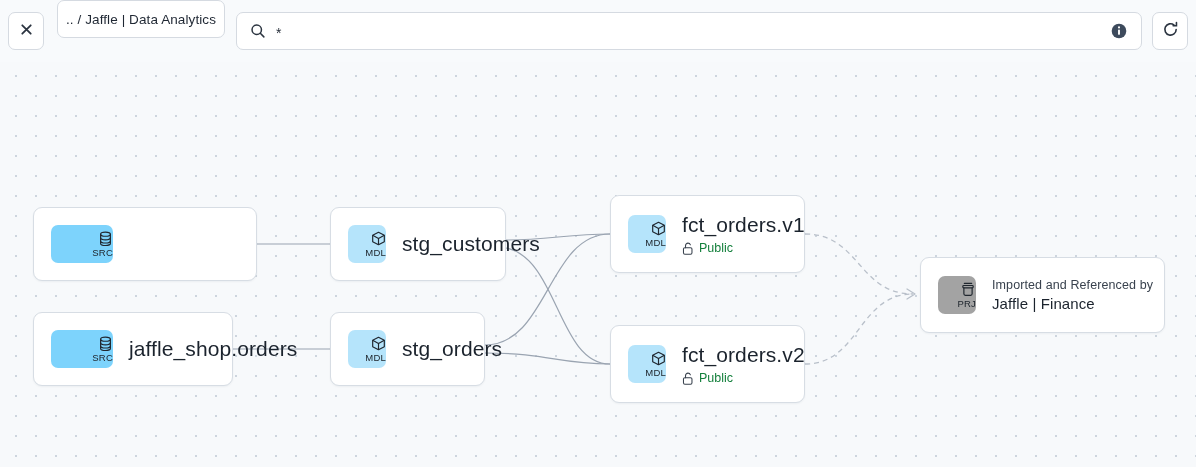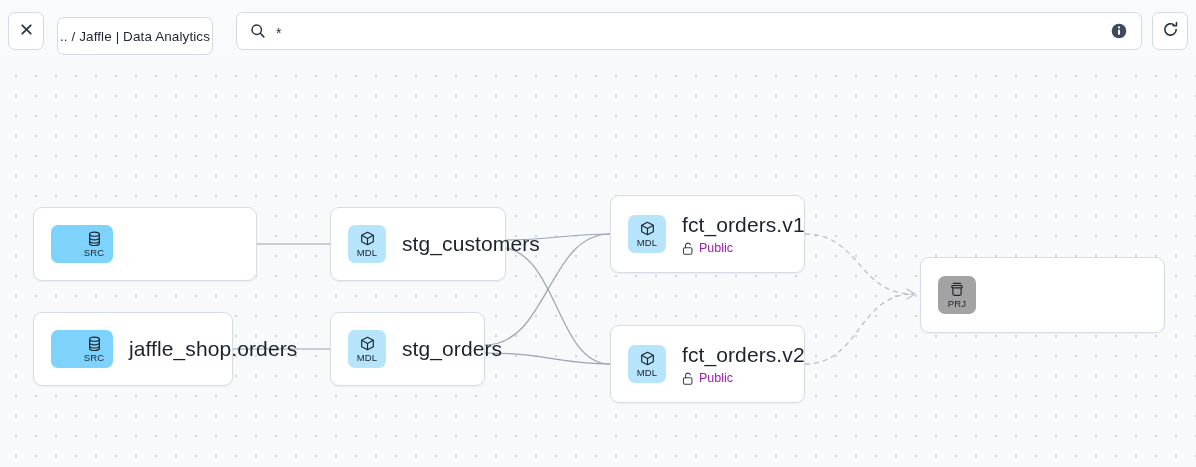--- a/index.html
+++ b/index.html
@@ -47,22 +47,22 @@
 
   .close-btn {
     left: 8px;
     top: 12px;
     width: 36px;
     height: 38px;
   }
 
   .breadcrumb-btn {
     left: 57px;
-    top: 17px;
-    width: 156px;
+    top: 0;
+    width: 168px;
     height: 38px;
     font-size: 13.5px;
     color: #1f2733;
     letter-spacing: 0.1px;
     white-space: nowrap;
     padding: 0 8px;
   }
 
   .search-box {
     position: absolute;
@@ -143,21 +143,21 @@
     z-index: 5;
   }
 
   .node-badge {
     width: 38px;
     height: 38px;
     border-radius: 7px;
     margin-left: 17px;
     display: flex;
     flex-direction: column;
-    align-items: center;
+    align-items: flex-end;
     justify-content: center;
     flex: none;
   }
   .badge-src { background: #7dd3fc; padding-left: 24px; }
   .badge-mdl { background: #b5e4fb; }
   .badge-prj { background: #a3a3a3; }
 
   .badge-glyph {
     height: 17px;
     display: flex;
@@ -185,21 +185,21 @@
     font-size: 21px;
     color: #1b232d;
     white-space: nowrap;
     letter-spacing: 0.1px;
   }
   .node-sub {
     display: flex;
     align-items: center;
     margin-top: 4px;
     font-size: 12.5px;
-    color: #a21caf;
+    color: #15803d;
     white-space: nowrap;
     text-align: right;
   }
   .node-sub .lock { margin-right: 5px; display:flex; align-items:center; }
   .node-kicker {
     font-size: 12.5px;
     color: #39424e;
     white-space: nowrap;
     letter-spacing: 0.1px;
   }
@@ -411,16 +411,20 @@
       <div class="node-badge badge-prj">
         <span class="badge-glyph">
           <svg width="16" height="15" viewBox="0 0 17 16" fill="none" stroke="#20272f" stroke-width="1.25" stroke-linecap="round" stroke-linejoin="round">
             <path d="M4.6 1.5 L12.4 1.5"></path>
             <rect x="3.0" y="3.7" width="11" height="2.6" rx="0.9"></rect>
             <path d="M4.1 6.3 L4.1 12.6 C4.1 13.5 4.8 14.2 5.7 14.2 L11.3 14.2 C12.2 14.2 12.9 13.5 12.9 12.6 L12.9 6.3"></path>
           </svg>
         </span>
         <span class="badge-text">PRJ</span>
       </div>
+      <div class="node-body">
+        <span class="node-kicker">Imported and Referenced by</span>
+        <span class="node-name2">Jaffle | Finance</span>
+      </div>
     </div>
 
   </div>
 </div>
 
 </body></html>

